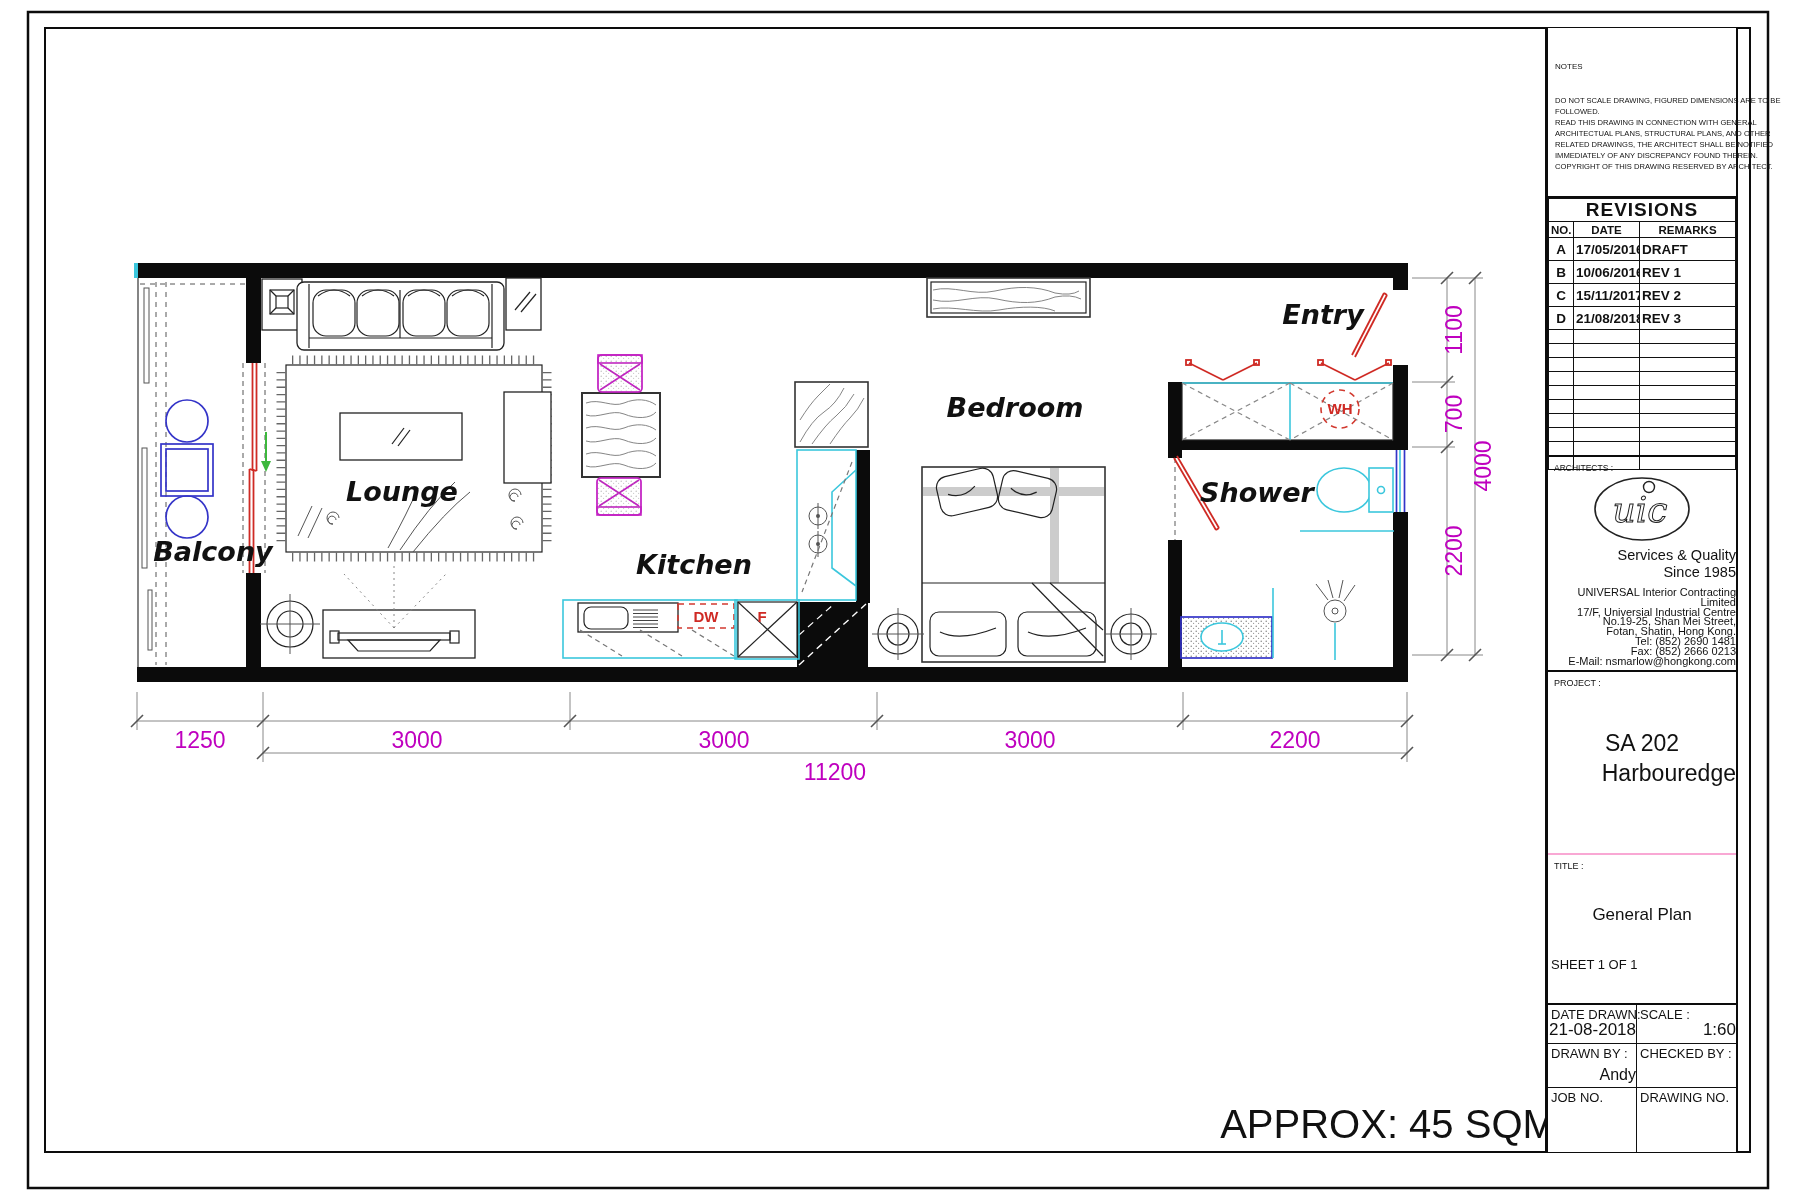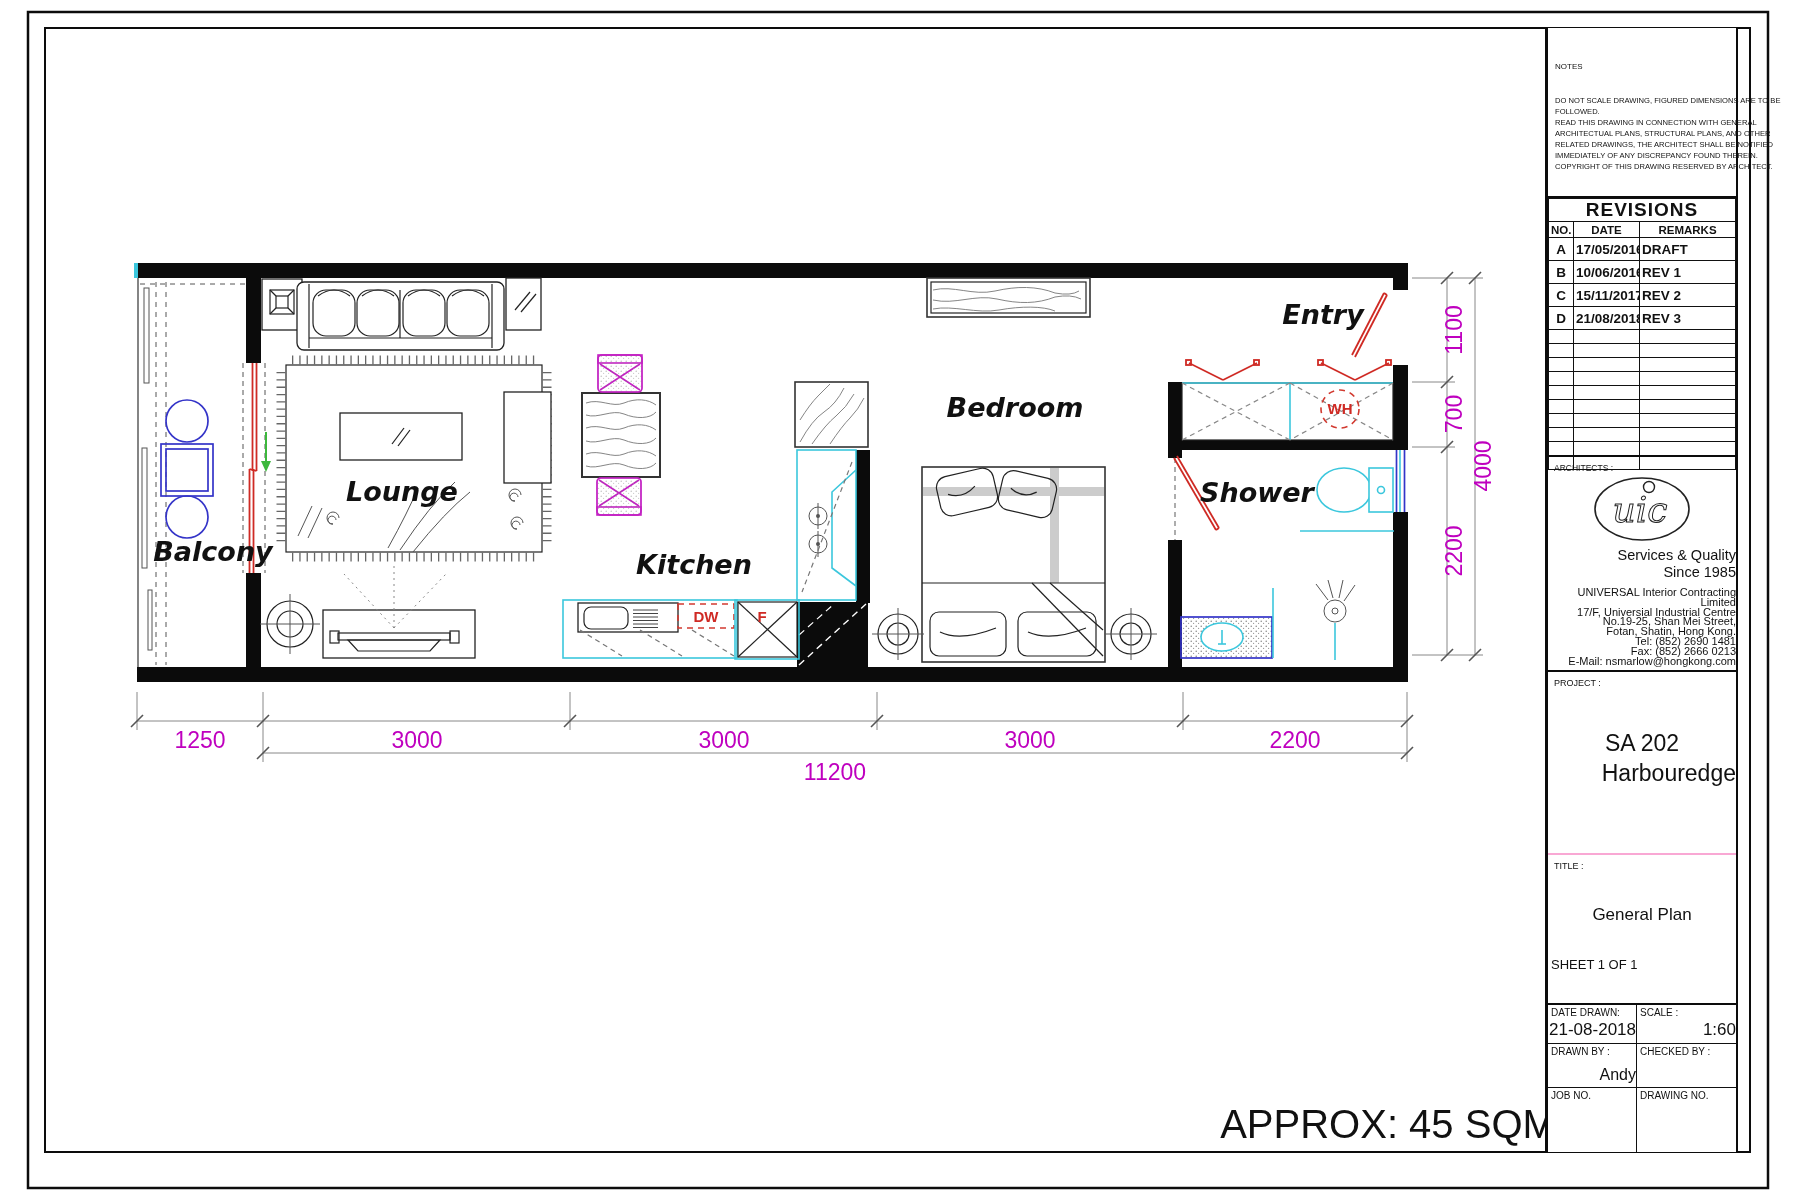--- a/index.html
+++ b/index.html
@@ -54,21 +54,21 @@
   .proj1{position:absolute;left:0;right:0;top:58px;font-size:23px;}
   .proj2{position:absolute;left:0;right:0;top:88px;font-size:23px;text-align:right;}
   #sec-title{top:825px;height:122px;border-top:2px solid #f9a8d4;text-align:center;}
   .title-val{position:absolute;left:0;right:0;top:50px;font-size:17px;}
   .sheet-val{position:absolute;left:3px;bottom:3px;font-size:13px;}
   #sec-fields{top:975px;height:149px;border-top:2px solid #0c0c0c;display:grid;
               grid-template-columns:89px 1fr;grid-template-rows:39px 44px 1fr;}
   .f-cell{position:relative;box-sizing:border-box;border-right:1px solid #111;border-bottom:1px solid #111;}
   .f-cell.last-col{border-right:none;}
   .f-cell.last-row{border-bottom:none;}
-  .f-label{position:absolute;left:3px;top:2px;font-size:10px;white-space:nowrap;}
+  .f-label{position:absolute;left:3px;top:2px;font-size:13px;white-space:nowrap;}
   .f-value{position:absolute;left:0;right:0;bottom:3px;text-align:right;font-size:17px;}
   .f-value.small{font-size:16px;}
 </style>
 </head>
 <body>
 
 <div class="sheet">
 
 <svg width="1800" height="1200" viewBox="0 0 1800 1200">
   <defs>

